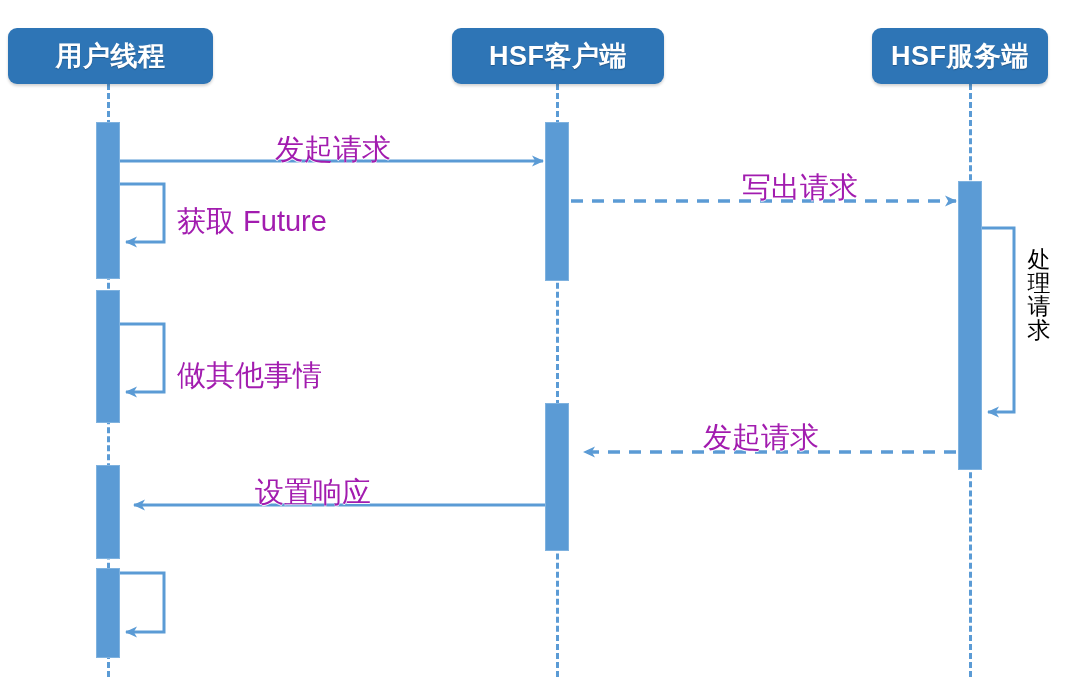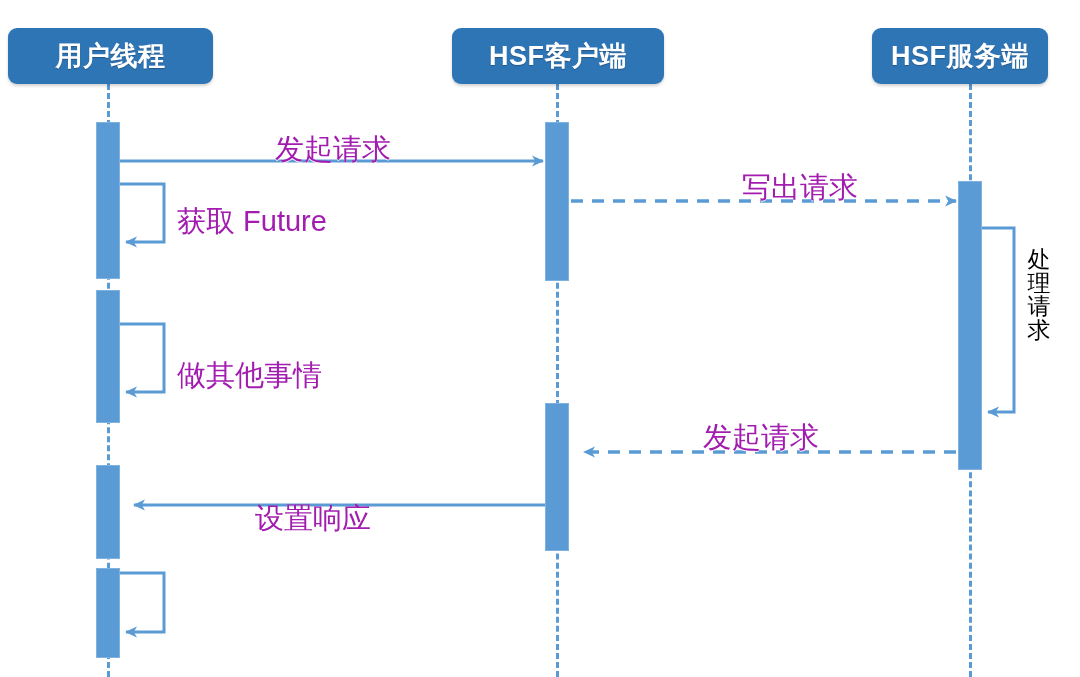--- a/index.html
+++ b/index.html
@@ -134,16 +134,16 @@
     <span>处</span>
     <span>理</span>
     <span>请</span>
     <span>求</span>
   </div>
 
   <div class="msg-label" style="left:177px; top:356px;text-align:center;">做其他事情</div>
 
   <div class="msg-label" style="left:703px; top:418px;">发起请求</div>
 
-  <div class="msg-label" style="left:255px; top:499px;">设置响应</div>
+  <div class="msg-label" style="left:255px; top:473px;">设置响应</div>
 
 
 </div>
 
 </body></html>

